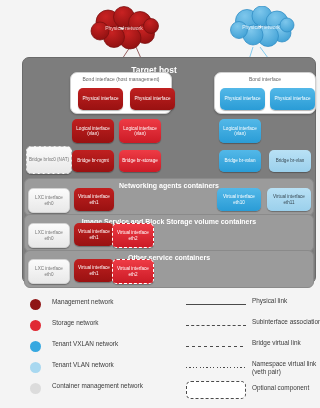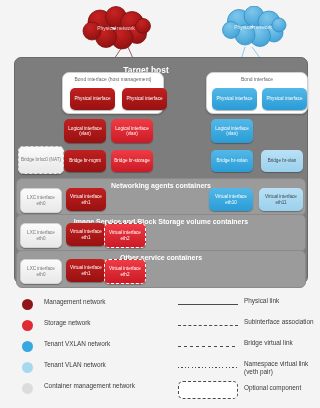--- a/index.html
+++ b/index.html
@@ -4,21 +4,21 @@
 <style>
   html,body{margin:0;padding:0;}
   body{
     width:320px;height:408px;
     background:#f4f4f4;
     font-family:"Liberation Sans", sans-serif;
     position:relative;
     overflow:hidden;
     -webkit-font-smoothing:antialiased;
   }
-  .canvas{position:absolute;left:0;top:0;width:276px;height:408px;}
+  .canvas{position:absolute;left:8px;top:0;width:276px;height:408px;}
   .svg-layer{position:absolute;left:0;top:0;width:320px;height:408px;pointer-events:none;}
 
   
   .cloud{position:absolute;display:flex;align-items:center;justify-content:center;text-align:center;}
   .cloud .cl-label{position:relative;z-index:3;font-size:5px;line-height:6px;color:#f2d2d2;}
   .cloud.blue .cl-label{color:#e8f4fb;}
 
   
   .target-host{
     position:absolute;left:14px;top:57px;width:292px;height:225px;

